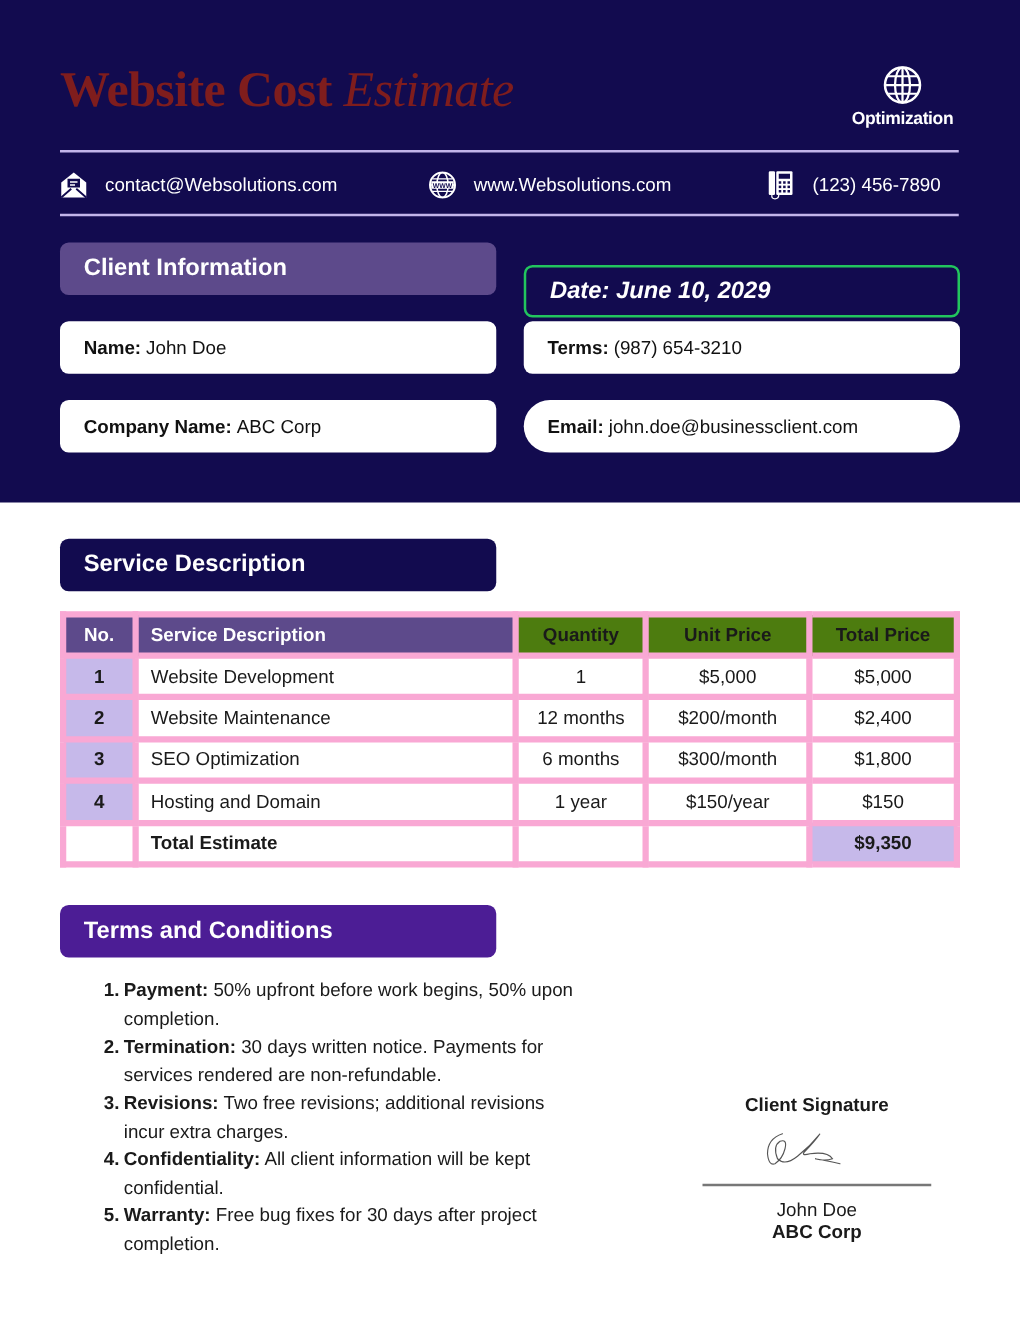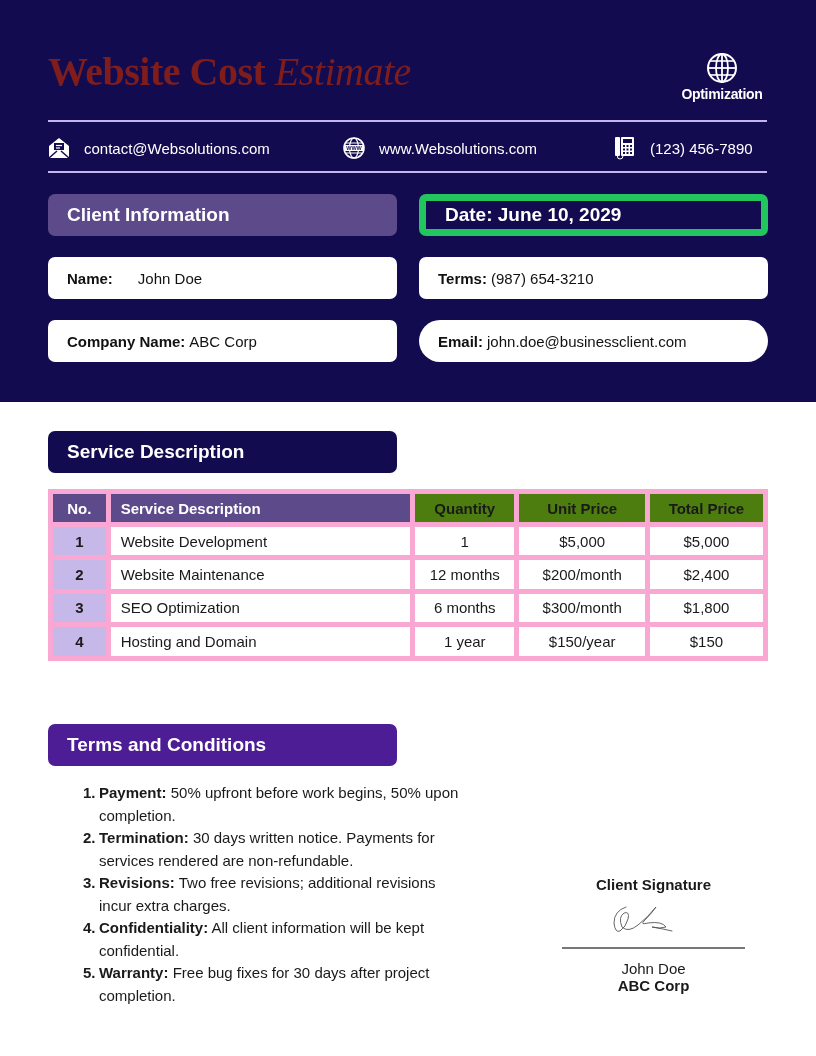--- a/index.html
+++ b/index.html
@@ -20,27 +20,27 @@
     .rule.r2 { top: 171px; }
 
     .contact { position: absolute; top: 136px; display: flex; align-items: center; color: #ffffff; font-size: 15px; }
     .contact .ico { width: 24px; height: 24px; margin-right: 13px; display: flex; align-items: center; justify-content: center; }
     .contact.c1 { left: 47px; }
     .contact.c2 { left: 342px; }
     .contact.c3 { left: 613px; }
 
     .section-pill { position: absolute; height: 42px; border-radius: 7px; color: #ffffff; font-weight: bold; font-size: 19px; display: flex; align-items: center; padding-left: 19px; }
     .pill-client { left: 48px; top: 194px; width: 349px; background: #5d4a8b; }
-    .pill-date { left: 419px; top: 194px; width: 349px; background: #120b4f; border: 7px solid #22c55e; }
+    .pill-date { left: 419px; top: 212px; width: 349px; background: #120b4f; border: 2px solid #22c55e; font-style: italic; }
     .pill-service { left: 48px; top: 431px; width: 349px; background: #120b4f; }
     .pill-terms { left: 48px; top: 724px; width: 349px; background: #4c1d95; }
 
     .field { position: absolute; height: 42px; width: 349px; background: #ffffff; border-radius: 7px; display: flex; align-items: center; padding-left: 19px; font-size: 15px; color: #111; }
     .field b { margin-right: 4px; }
-    .f-name { left: 48px; top: 257px; gap: 21px; }
+    .f-name { left: 48px; top: 257px; }
     .f-phone { left: 419px; top: 257px; }
     .f-company { left: 48px; top: 320px; }
     .f-email { left: 419px; top: 320px; border-radius: 21px; }
 
     table.svc { position: absolute; left: 48px; top: 489px; width: 720px; border-collapse: collapse; font-size: 15px; }
     table.svc th, table.svc td { border: 5px solid #f9a8d4; height: 33.4px; text-align: center; }
     table.svc th { font-weight: bold; background: #4d7c0f; color: #1a1a1a; height: 33px; }
     table.svc th.dark { background: #5d4a8b; color: #ffffff; }
     table.svc th.left, table.svc td.left { text-align: left; padding-left: 10px; }
     table.svc td.num { background: #c6b9ea; font-weight: bold; }
@@ -198,20 +198,27 @@
       <td>$300/month</td>
       <td>$1,800</td>
     </tr>
     <tr>
       <td class="num">4</td>
       <td class="left">Hosting and Domain</td>
       <td>1 year</td>
       <td>$150/year</td>
       <td>$150</td>
     </tr>
+    <tr>
+      <td></td>
+      <td class="left bold">Total Estimate</td>
+      <td></td>
+      <td></td>
+      <td class="total-val">$9,350</td>
+    </tr>
   </tbody>
 </table>
 
 <div class="section-pill pill-terms">Terms and Conditions</div>
 
 <ol class="terms">
   <li>
     <span class="n">1.</span>
     <b>Payment:</b>
     <span>50% upfront before work begins, 50% upon completion.</span>

